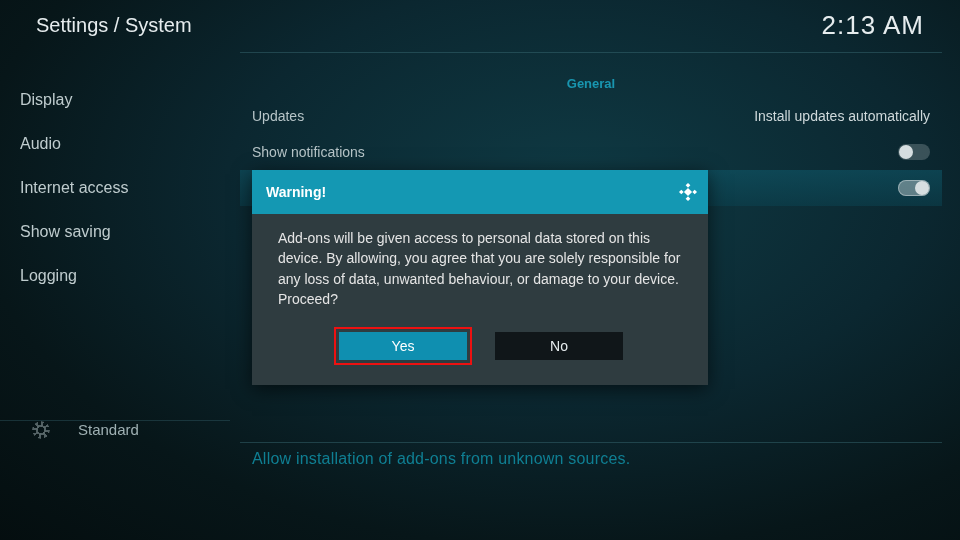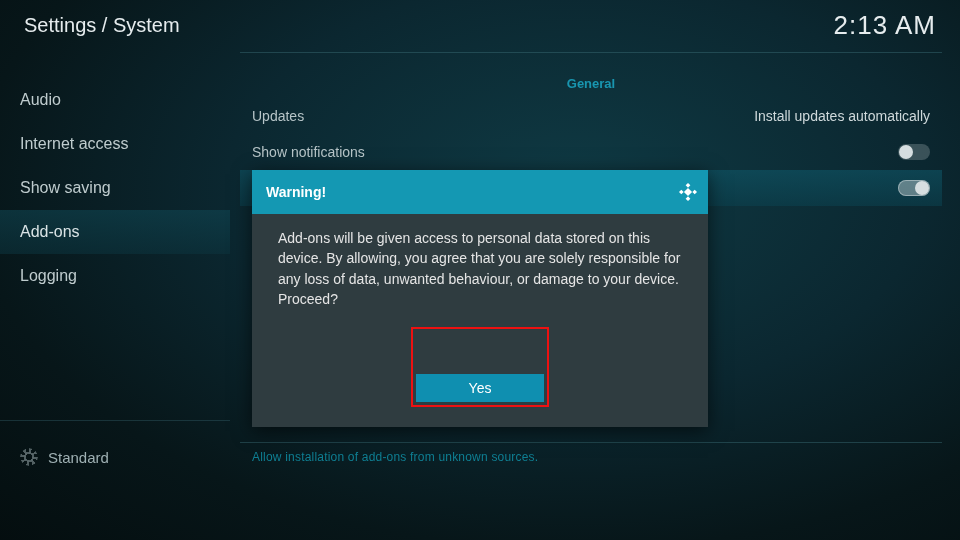--- a/index.html
+++ b/index.html
@@ -7,21 +7,21 @@
   .screen {
     position: relative;
     width: 960px; height: 540px;
     background:
       radial-gradient(ellipse 1000px 600px at 60% 35%, #0f3a44 0%, #0b2730 35%, #071619 60%, #020707 100%);
     color: #cdd8db;
   }
   .header {
     position: absolute; top: 0; left: 0; right: 0; height: 50px;
     display: flex; align-items: center; justify-content: space-between;
-    padding: 0 24px;
+    padding: 0 36px;
   }
   .breadcrumb { font-size: 20px; color: #e6ecee; font-weight: 300; }
   .clock { font-size: 26px; color: #e6ecee; font-weight: 300; letter-spacing: 1px; }
 
   .hr-top { position: absolute; left: 240px; right: 18px; top: 52px; height: 1px; background: rgba(60,110,120,0.45); }
 
   .sidebar {
     position: absolute; left: 0; top: 78px; width: 230px;
   }
   .sidebar-item {
@@ -29,21 +29,21 @@
     padding-left: 20px; font-size: 16px; color: #bfccce;
     cursor: pointer;
   }
   .sidebar-item.selected {
     background: linear-gradient(180deg, rgba(16,72,85,0.55), rgba(12,52,62,0.55));
     color: #d9e3e5;
   }
 
   .level-row {
     position: absolute; left: 0; bottom: 74px; width: 230px; height: 46px;
-    display: flex; align-items: flex-end; padding-left: 20px; gap: 10px;
+    display: flex; align-items: flex-start; padding-left: 32px; gap: 28px;
     border-top: 1px solid rgba(60,110,120,0.35);
     color: #9fb0b3; font-size: 15px;
   }
   .gear {
     width: 18px; height: 18px; display: inline-block;
     background: radial-gradient(circle at 50% 50%, rgba(160,175,178,0.9) 0 5px, transparent 5px),
                 conic-gradient(from 0deg, rgba(160,175,178,0.9) 0 20deg, transparent 20deg 45deg, rgba(160,175,178,0.9) 45deg 65deg, transparent 65deg 90deg, rgba(160,175,178,0.9) 90deg 110deg, transparent 110deg 135deg, rgba(160,175,178,0.9) 135deg 155deg, transparent 155deg 180deg, rgba(160,175,178,0.9) 180deg 200deg, transparent 200deg 225deg, rgba(160,175,178,0.9) 225deg 245deg, transparent 245deg 270deg, rgba(160,175,178,0.9) 270deg 290deg, transparent 290deg 315deg, rgba(160,175,178,0.9) 315deg 335deg, transparent 335deg 360deg);
     border-radius: 50%;
     mask: radial-gradient(circle at 50% 50%, transparent 0 3px, black 3px);
     opacity: .55;
@@ -70,21 +70,21 @@
     position: absolute; top: 1px; width: 14px; height: 14px; border-radius: 50%;
     background: #d6dee0;
   }
   .toggle.off .knob { left: 1px; }
   .toggle.on  .knob { right: 1px; }
   .toggle.on { background: rgba(200,210,212,0.45); box-shadow: inset 0 0 0 1px rgba(240,245,246,0.4); }
 
   .hr-bottom { position: absolute; left: 240px; right: 18px; top: 442px; height: 1px; background: rgba(60,110,120,0.45); }
   .help-text {
     position: absolute; left: 252px; top: 450px;
-    color: #0f7f93; font-size: 12px; letter-spacing: 0.2px;
+    color: #0f7f93; font-size: 16px; letter-spacing: 0.2px;
   }
 
   
   .modal {
     position: absolute; left: 252px; top: 170px; width: 456px;
     background: #2f3c40;
     box-shadow: 0 4px 18px rgba(0,0,0,0.6);
   }
   .modal-titlebar {
     height: 44px; background: #1498b3; display: flex; align-items: center; justify-content: space-between;
@@ -93,21 +93,21 @@
   .modal-title { color: #fff; font-weight: 700; font-size: 14px; }
   .modal-logo svg { width: 20px; height: 20px; display: block; }
   .modal-body {
     padding: 14px 26px 18px; color: #e5e5e5; font-size: 14px; line-height: 1.45;
   }
   .modal-actions {
     display: flex; justify-content: center; gap: 20px; padding: 0 18px 20px;
   }
   .btn {
     width: 128px; height: 28px; display: flex; align-items: center; justify-content: center;
-    font-size: 14px; cursor: pointer; color: #fff; margin-top: 42px;
+    font-size: 14px; cursor: pointer; color: #fff;
   }
   .btn-primary { background: #0f8fb0; }
   .btn-secondary { background: #101619; color: #e6ecee; }
   .btn-primary-wrap {
     padding: 3px; border: 2px solid #e11; background: transparent;
   }
   .btn-secondary-wrap { padding: 5px 3px 3px 3px; }
 </style>
 </head>
 <body>
@@ -115,24 +115,24 @@
 <div class="screen">
 
   <div class="header">
     <div class="breadcrumb">Settings / System</div>
     <div class="clock">2:13 AM</div>
   </div>
 
   <div class="hr-top"></div>
 
   <div class="sidebar">
+    <div class="sidebar-item"><span>Display</span></div>
     <div class="sidebar-item"><span>Audio</span></div>
     <div class="sidebar-item"><span>Internet access</span></div>
     <div class="sidebar-item"><span>Show saving</span></div>
-    <div class="sidebar-item selected"><span>Add-ons</span></div>
     <div class="sidebar-item"><span>Logging</span></div>
   </div>
 
   <div class="level-row">
     <span class="gear"></span>
     <span>Standard</span>
   </div>
 
   <div class="content">
     <div class="section-title">General</div>
@@ -173,16 +173,19 @@
               <rect x="8.5" y="8.5" width="7" height="7" transform="rotate(45 12 12)"></rect>
             </g>
           </svg>
       </span>
     </div>
     <div class="modal-body">Add-ons will be given access to personal data stored on this device. By allowing, you agree that you are solely responsible for any loss of data, unwanted behaviour, or damage to your device. Proceed?</div>
     <div class="modal-actions">
       <div class="btn-primary-wrap">
         <div class="btn btn-primary">Yes</div>
       </div>
+      <div class="btn-secondary-wrap">
+        <div class="btn btn-secondary">No</div>
+      </div>
     </div>
   </div>
 
 </div>
 
 </body></html>

